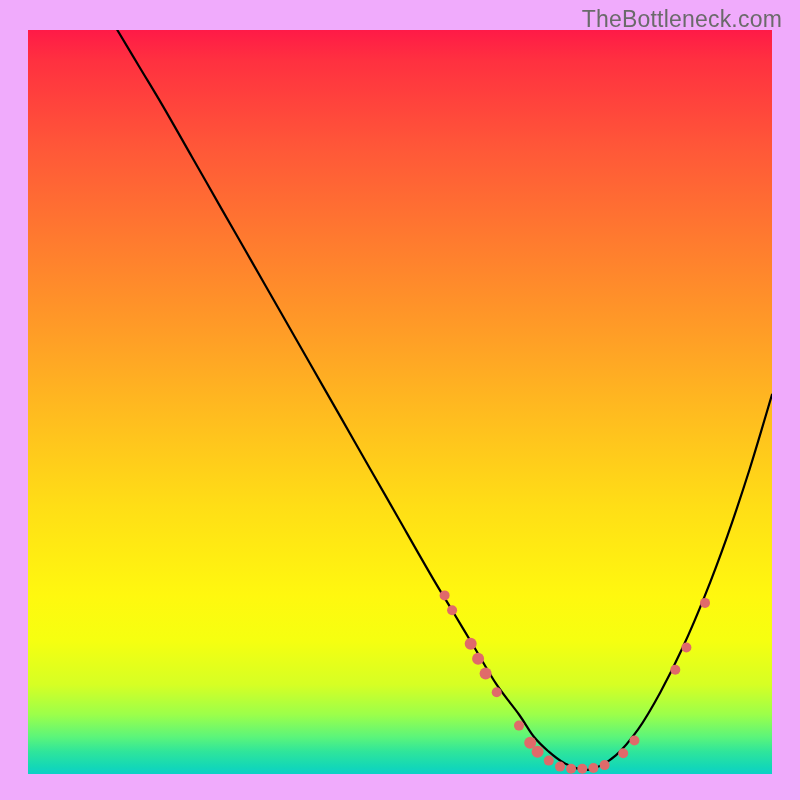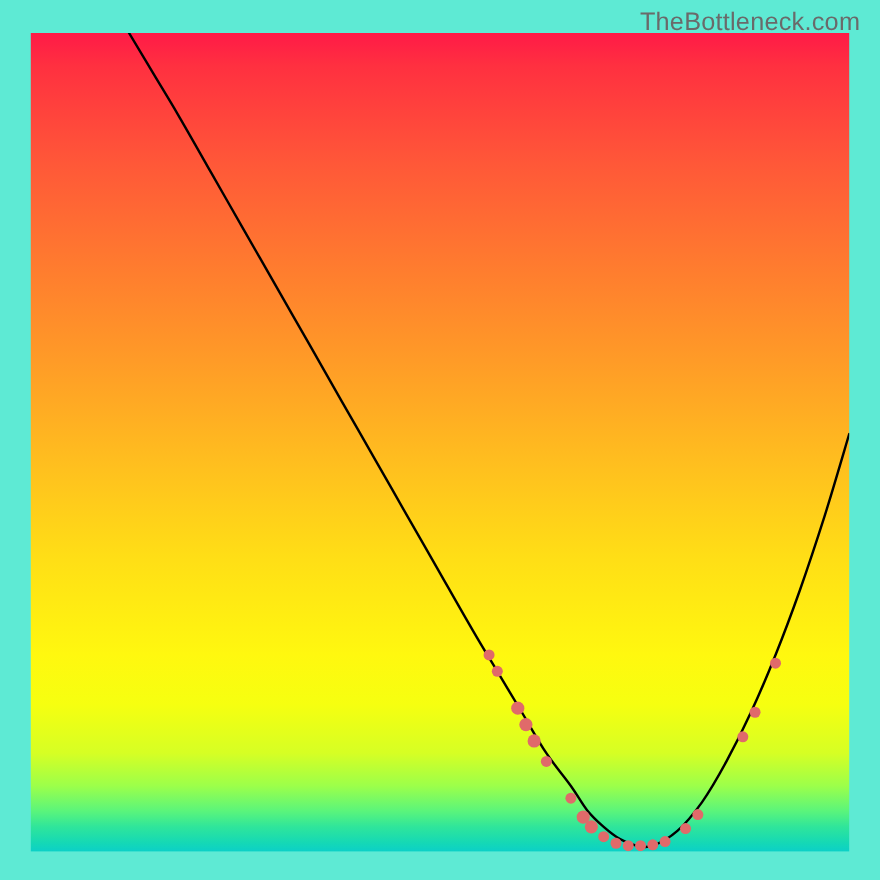--- a/index.html
+++ b/index.html
@@ -8,21 +8,21 @@
     width: 800px;
     height: 800px;
     background: #000;
     font-family: Arial, Helvetica, sans-serif;
     overflow: hidden;
   }
   .frame {
     position: relative;
     width: 800px;
     height: 800px;
-    background: #5eead4;
+    background: #f0abfc;
   }
   .watermark {
     position: absolute;
     top: 6px;
     right: 18px;
     color: #6a6a6a;
     font-size: 23px;
     font-weight: 500;
     letter-spacing: 0.2px;
     z-index: 50;

